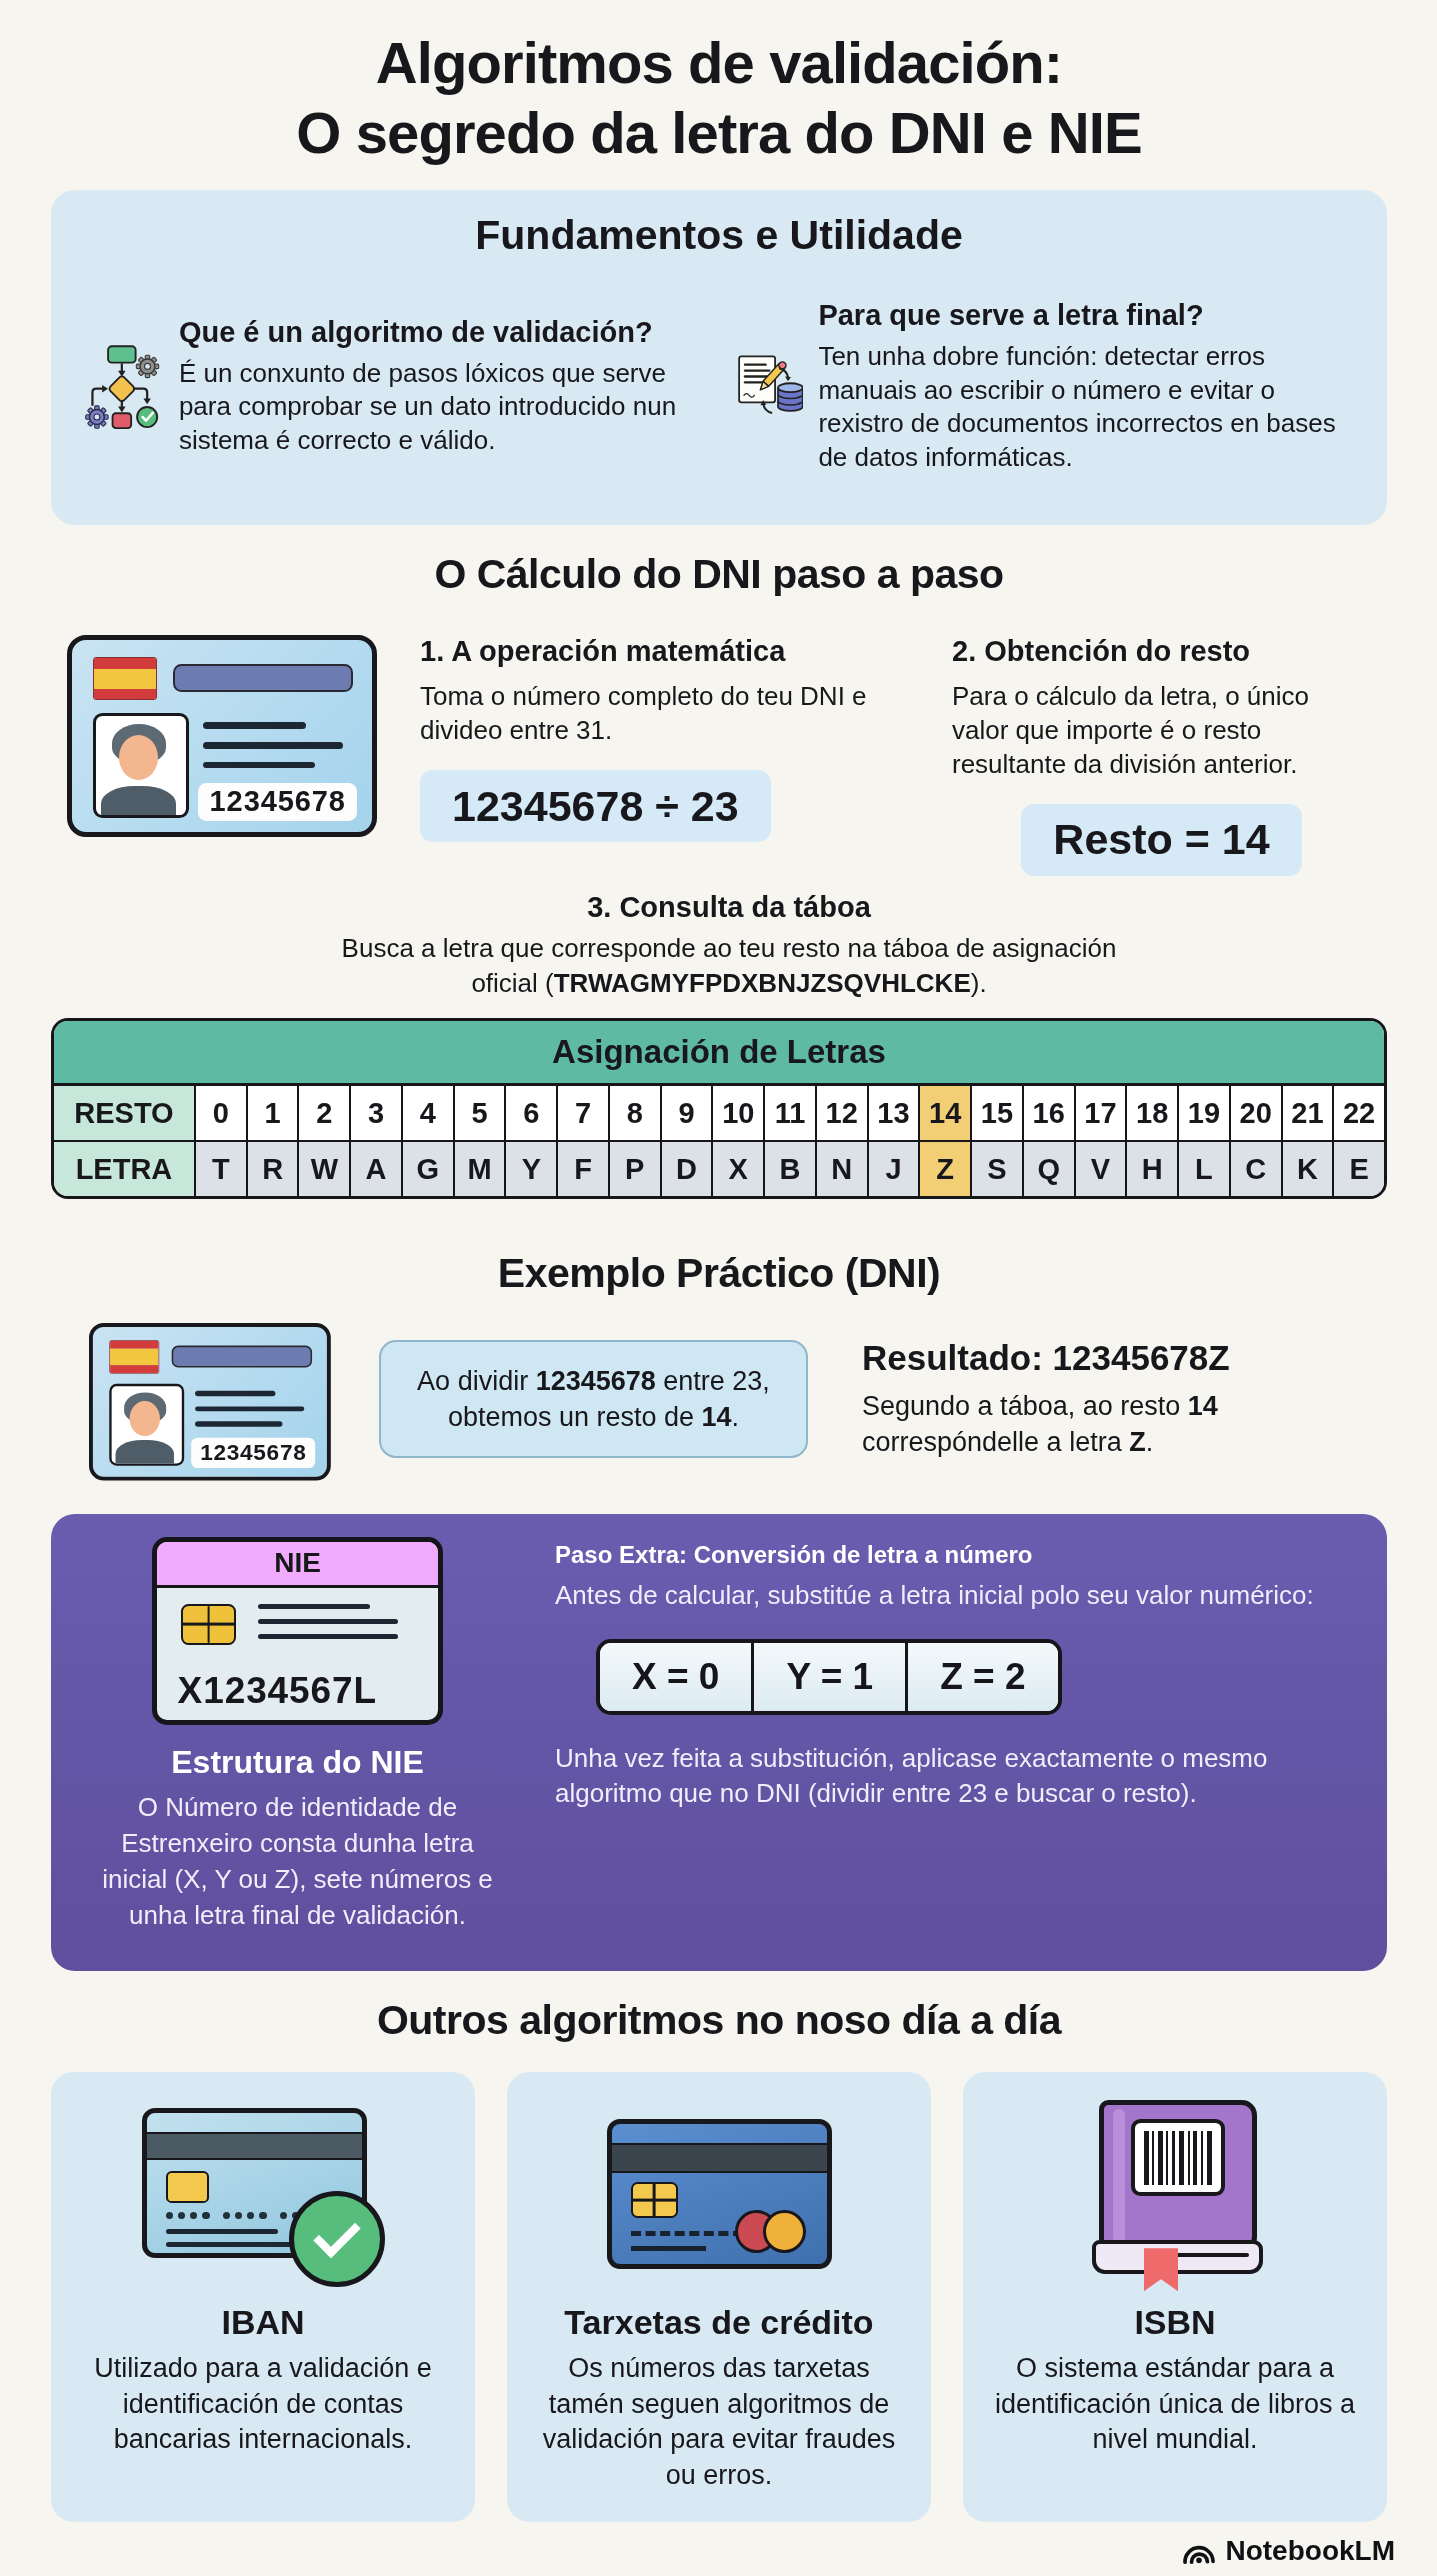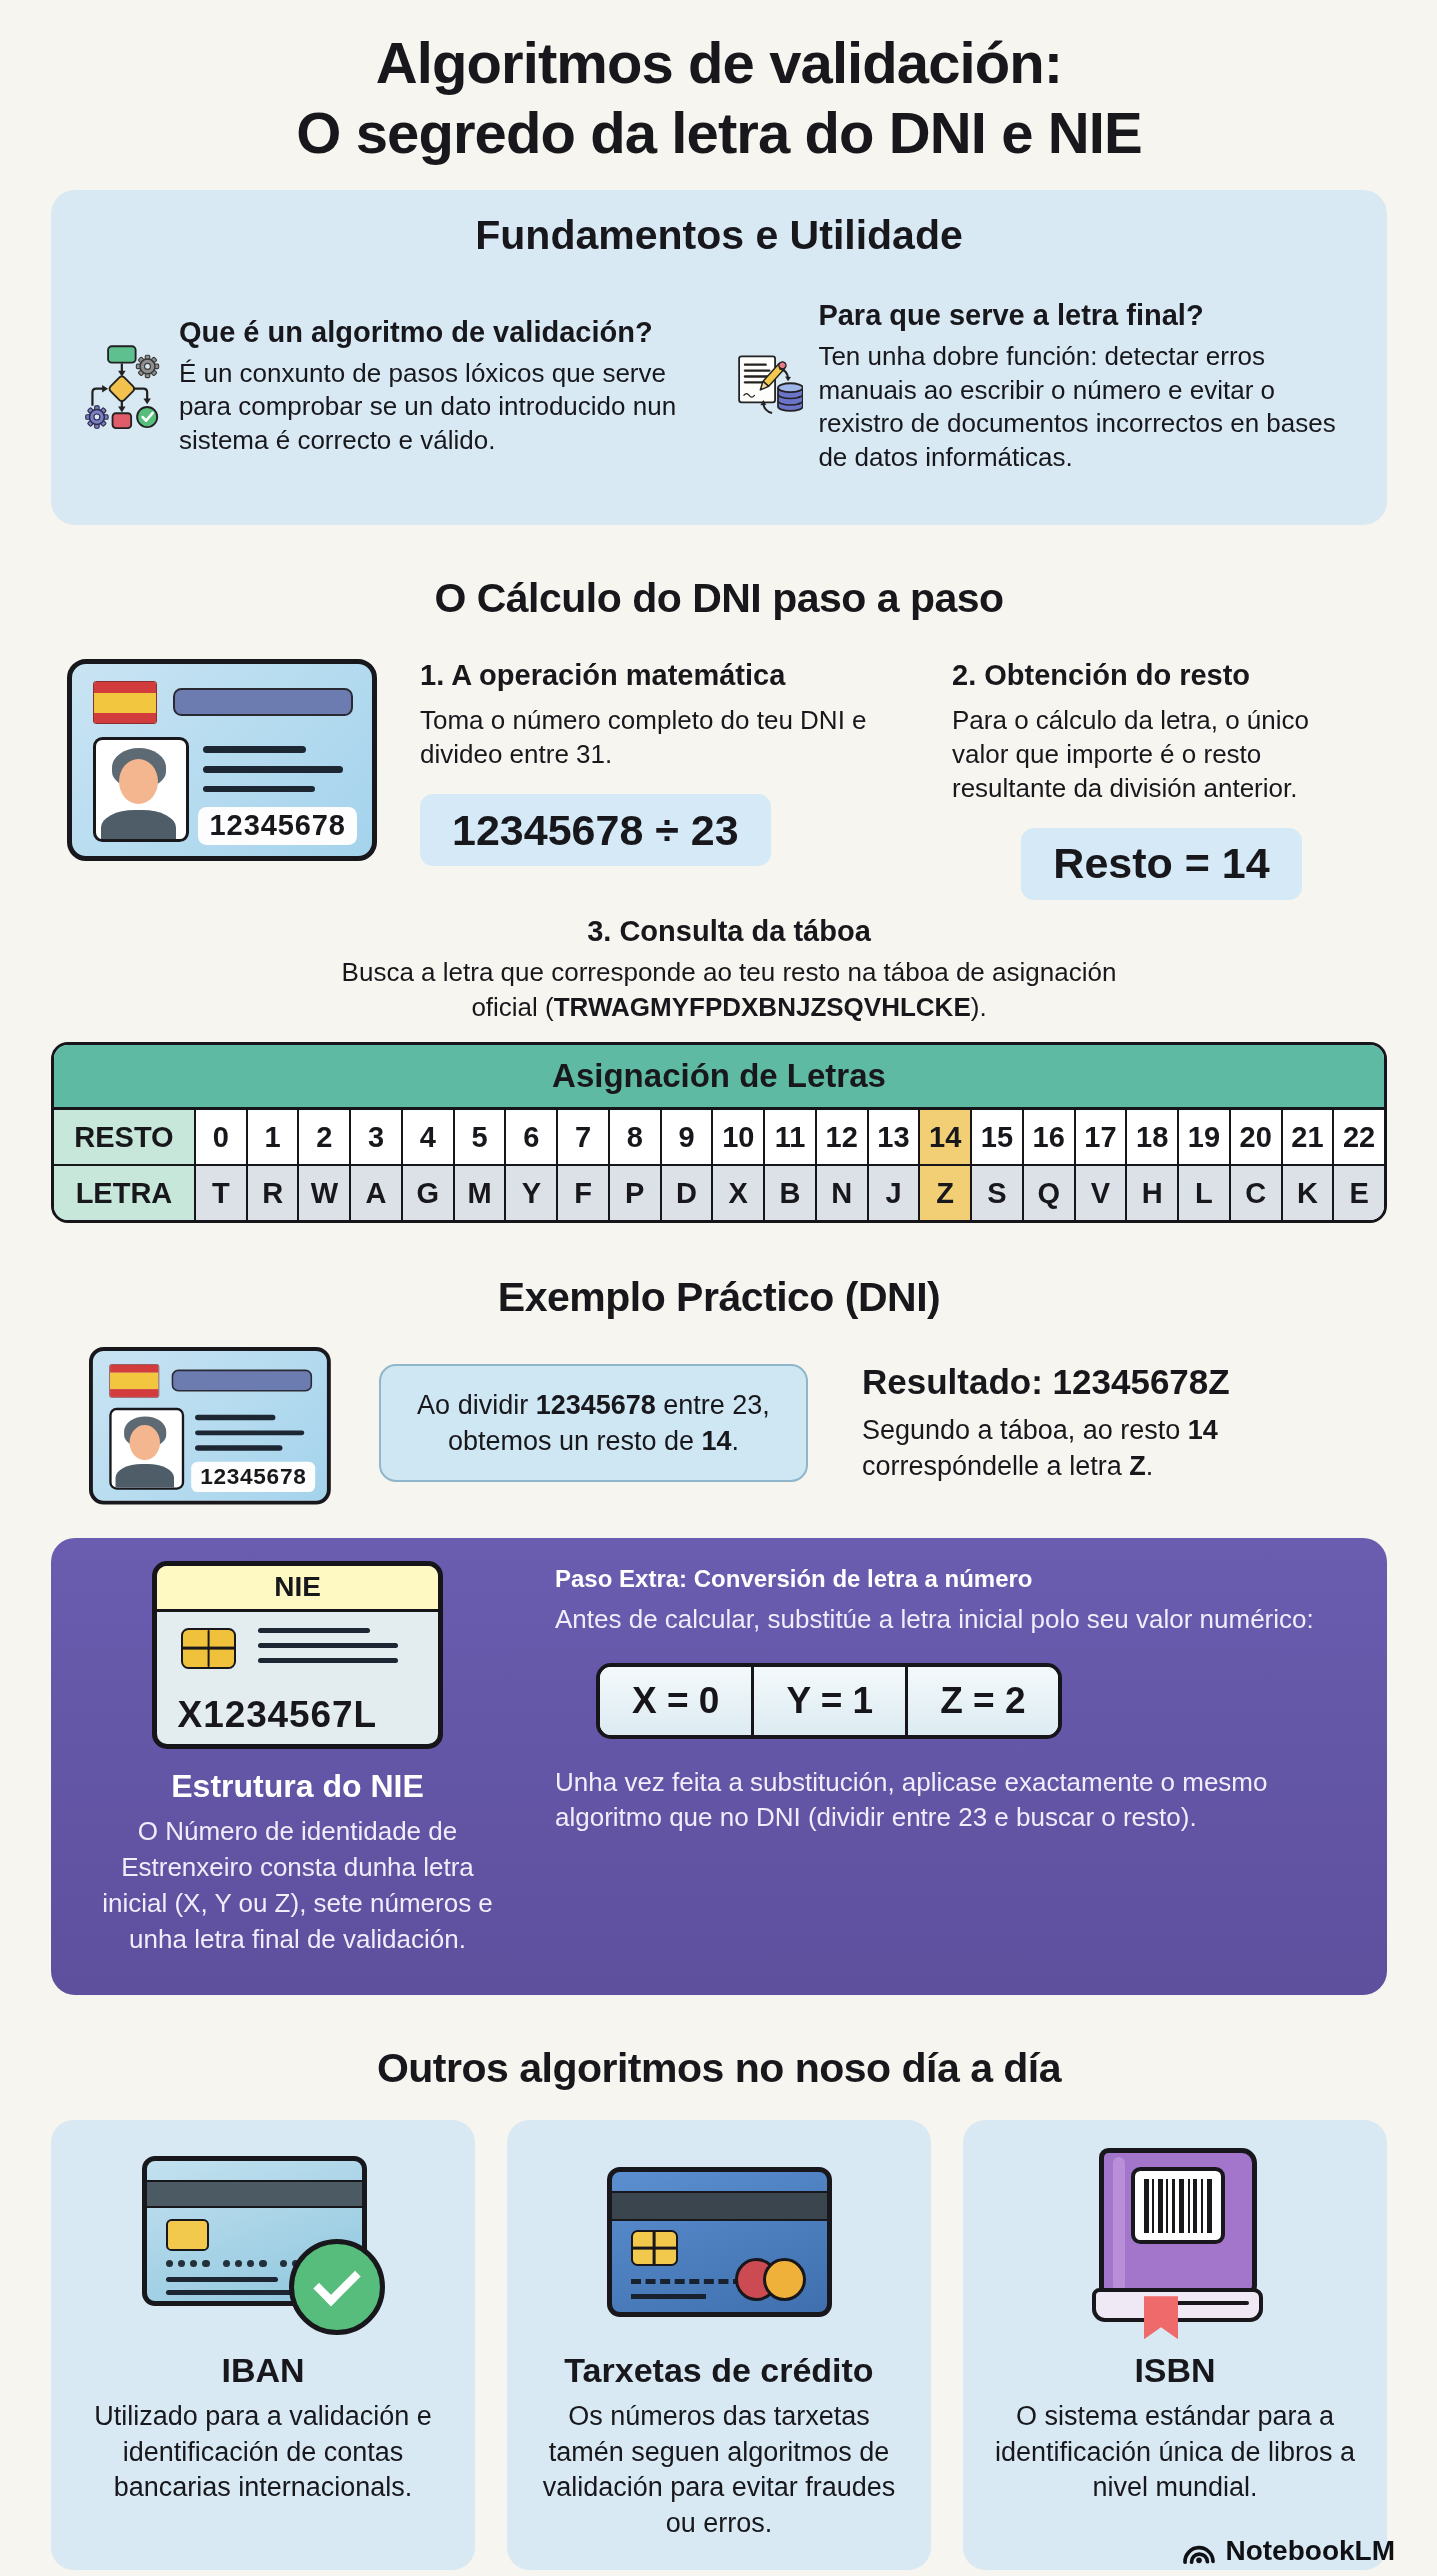--- a/index.html
+++ b/index.html
@@ -1,21 +1,21 @@
 <!DOCTYPE html>
 <html style="font-size:15px"><head>
 <meta charset="utf-8">
 <style>
   html,body{margin:0;padding:0;}
   body{width:1438px;font-family:"Liberation Sans",sans-serif;color:#17171c;background:#f7f5ef;}
   .page{position:relative;width:1438px;height:2576px;overflow:hidden;background:#f7f5ef;}
 
   
   h1{font-size:58px;line-height:1.2;text-align:center;margin:28px 0 22.5px;letter-spacing:-0.9px;font-weight:700;}
-  .sec-head{font-size:41px;text-align:center;margin:50px 0 0;font-weight:700;letter-spacing:-0.5px;}
+  .sec-head{font-size:41px;text-align:center;margin:26px 0 0;font-weight:700;letter-spacing:-0.5px;}
   h2,h3{margin:0;}
 
   
   .panel{margin:0 51px;background:#d8e9f4;border-radius:24px;padding:19px 34px 30px;}
   .panel h2{font-size:41px;text-align:center;margin:3.7px 0 19px;font-weight:700;}
   .fund-cols{display:flex;gap:32px;}
   .fund-col{flex:1;display:flex;gap:15px;align-items:center;}
   .q{font-size:29px;font-weight:700;margin:0 0 7.5px;line-height:1.15;}
   .body-txt{font-size:26px;line-height:1.3;margin:0;}
 
@@ -63,21 +63,21 @@
   .ex-box{background:#cfe6f3;border:2.8px solid #8fb6ca;border-radius:17px;padding:20.6px 28px;font-size:27px;text-align:center;line-height:1.35;width:440px;}
   .ex-result h3{font-size:35px;margin:0 0 9.4px;}
   .ex-result p{font-size:27px;line-height:1.35;margin:0;width:487px;}
 
   
   .nie-panel{margin:39px 51px 0;background:linear-gradient(#6a5caf,#5e509d);border-radius:24px;color:#fff;padding:22.5px 45px 37px;}
   .nie-panel h2{font-size:41px;text-align:center;margin:9.4px 0 26px;font-weight:700;}
   .nie-cols{display:flex;gap:56px;}
   .nie-left{width:403px;text-align:center;flex-shrink:0;}
   .nie-card{position:relative;width:281px;height:178px;margin:0 auto;border:5.6px solid #15151a;border-radius:15px;overflow:hidden;background:#e3ecef;text-align:left;}
-  .nie-card .nhead{height:43px;background:#fef9c3;border-bottom:3.7px solid #15151a;display:flex;align-items:center;justify-content:center;font-size:28px;font-weight:700;color:#17171c;}
+  .nie-card .nhead{height:43px;background:#f0abfc;border-bottom:3.7px solid #15151a;display:flex;align-items:center;justify-content:center;font-size:28px;font-weight:700;color:#17171c;}
   .chip{position:absolute;left:24px;top:62px;width:51px;height:37px;background:#f0c23c;border:2.8px solid #17171c;border-radius:7.5px;}
   .chip:before{content:"";position:absolute;left:50%;top:0;bottom:0;width:2.8px;background:#17171c;transform:translateX(-50%);border-radius:1.9px;}
   .chip:after{content:"";position:absolute;top:50%;left:0;right:0;height:2.8px;background:#17171c;transform:translateY(-50%);}
   .nlines{position:absolute;left:101px;top:62px;display:flex;flex-direction:column;gap:9.4px;}
   .nlines div{height:5.6px;border-radius:2.8px;background:#1c2733;}
   .nnum{position:absolute;left:20.6px;bottom:7.5px;font-size:37px;font-weight:700;color:#17171c;letter-spacing:0.9px;}
   .nie-left h3{font-size:32px;margin:19px 0 9.4px;}
   .nie-left p{font-size:26px;line-height:1.38;margin:0;color:#f1edfb;}
   .nie-right h3{font-size:24px;margin:3.7px 0 9.4px;}
   .nie-right p{font-size:26px;line-height:1.35;margin:0 0 3.7px;color:#f1edfb;}

